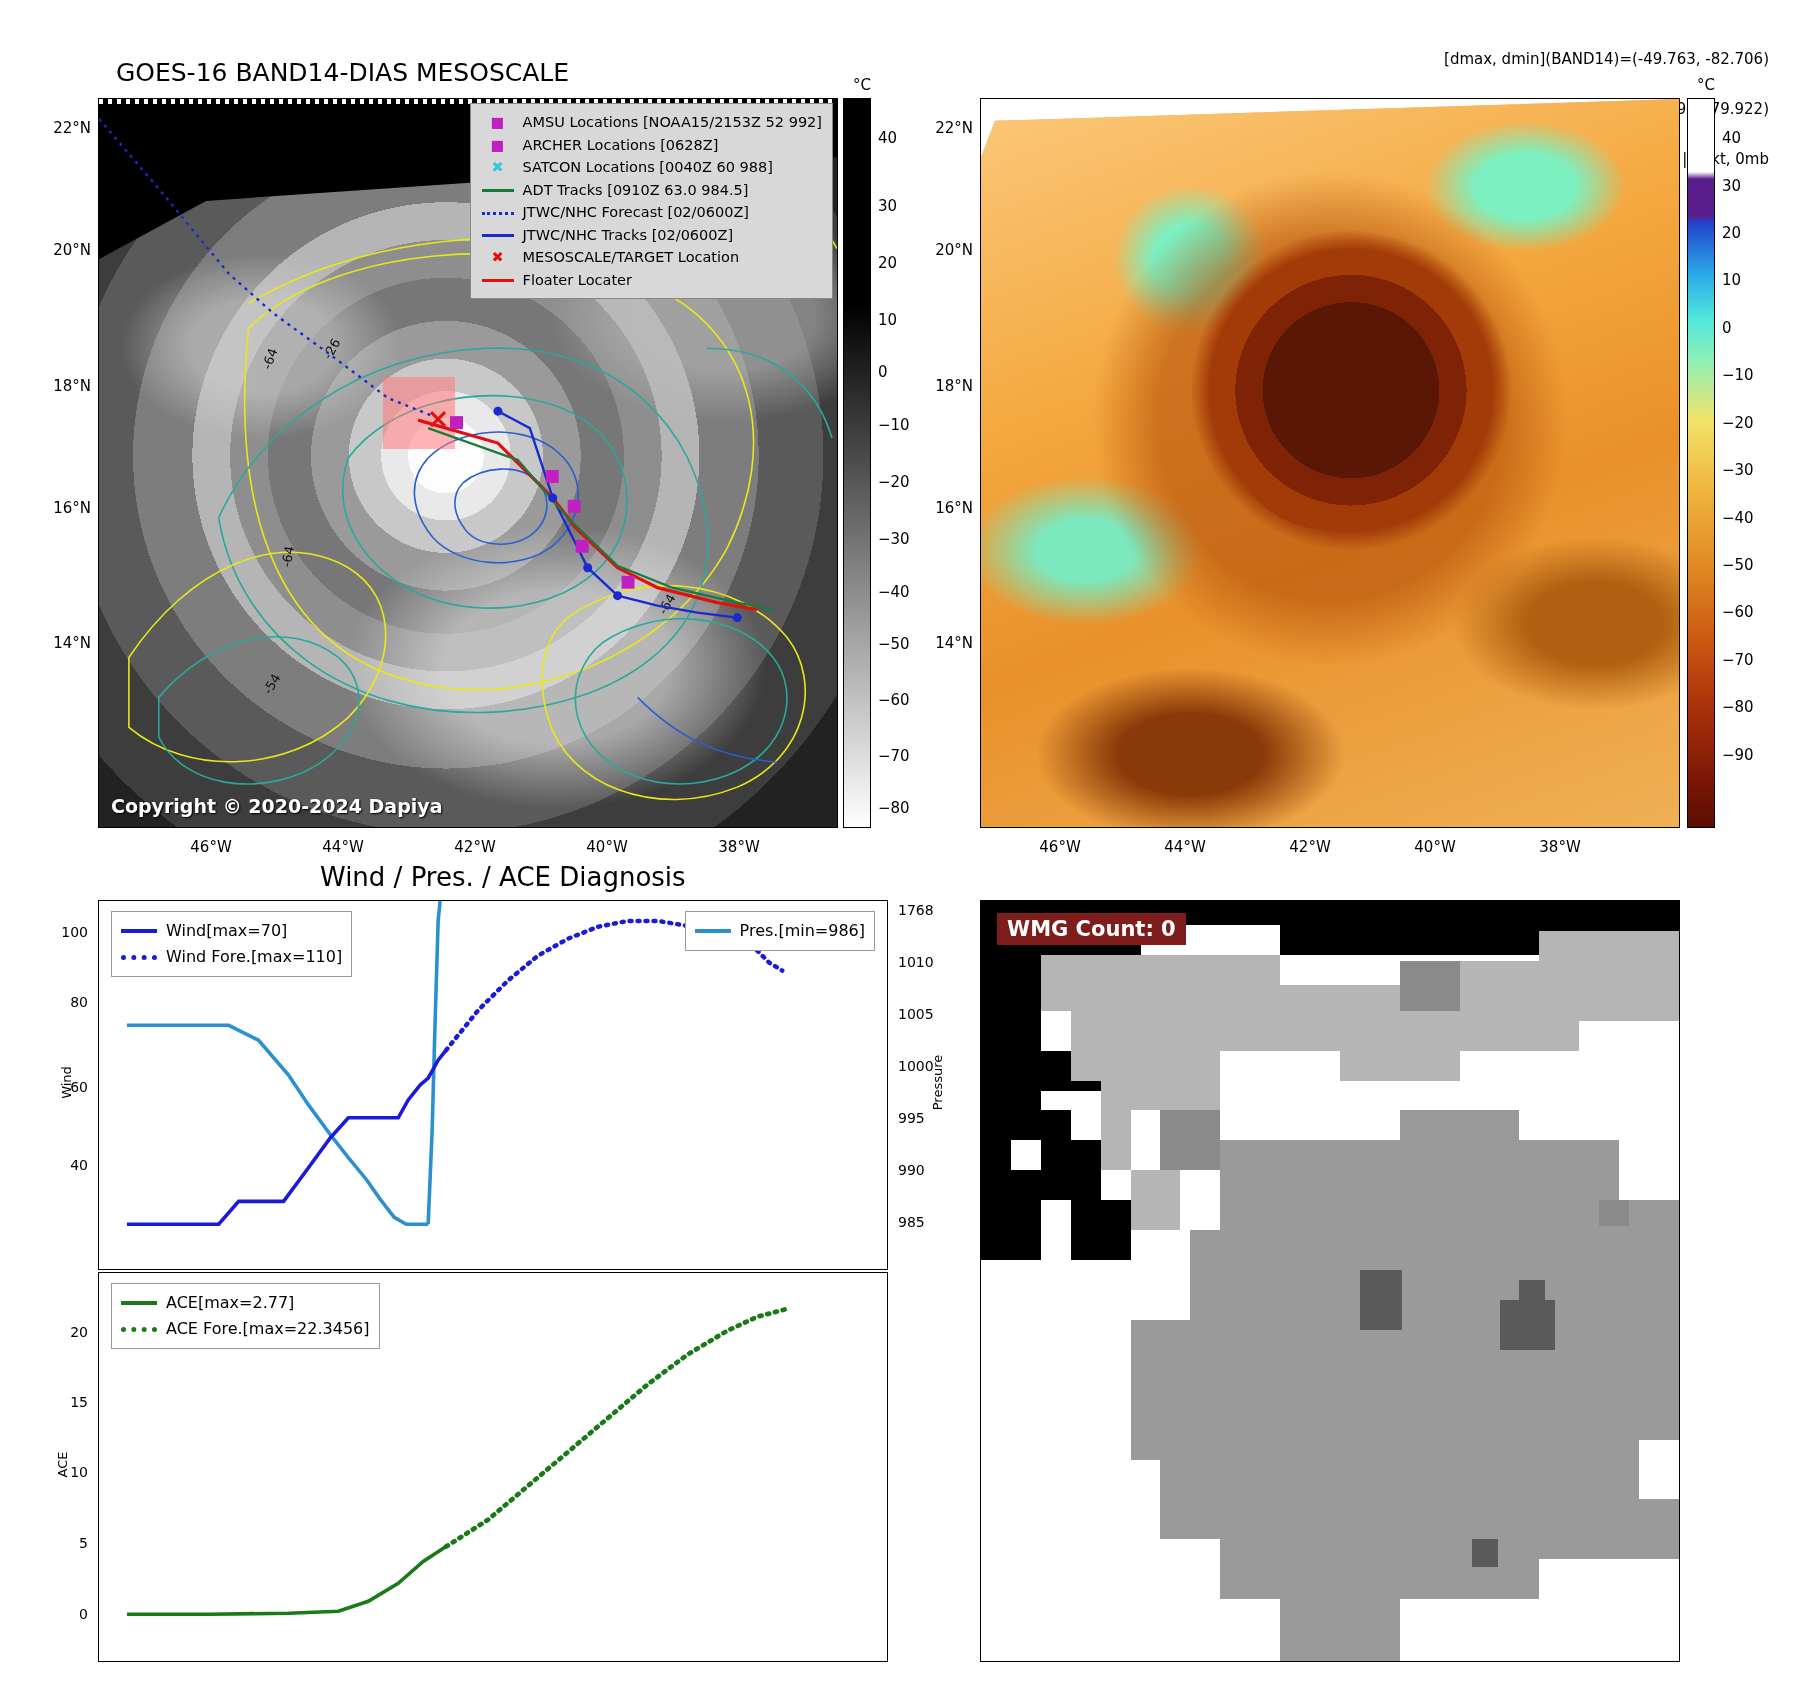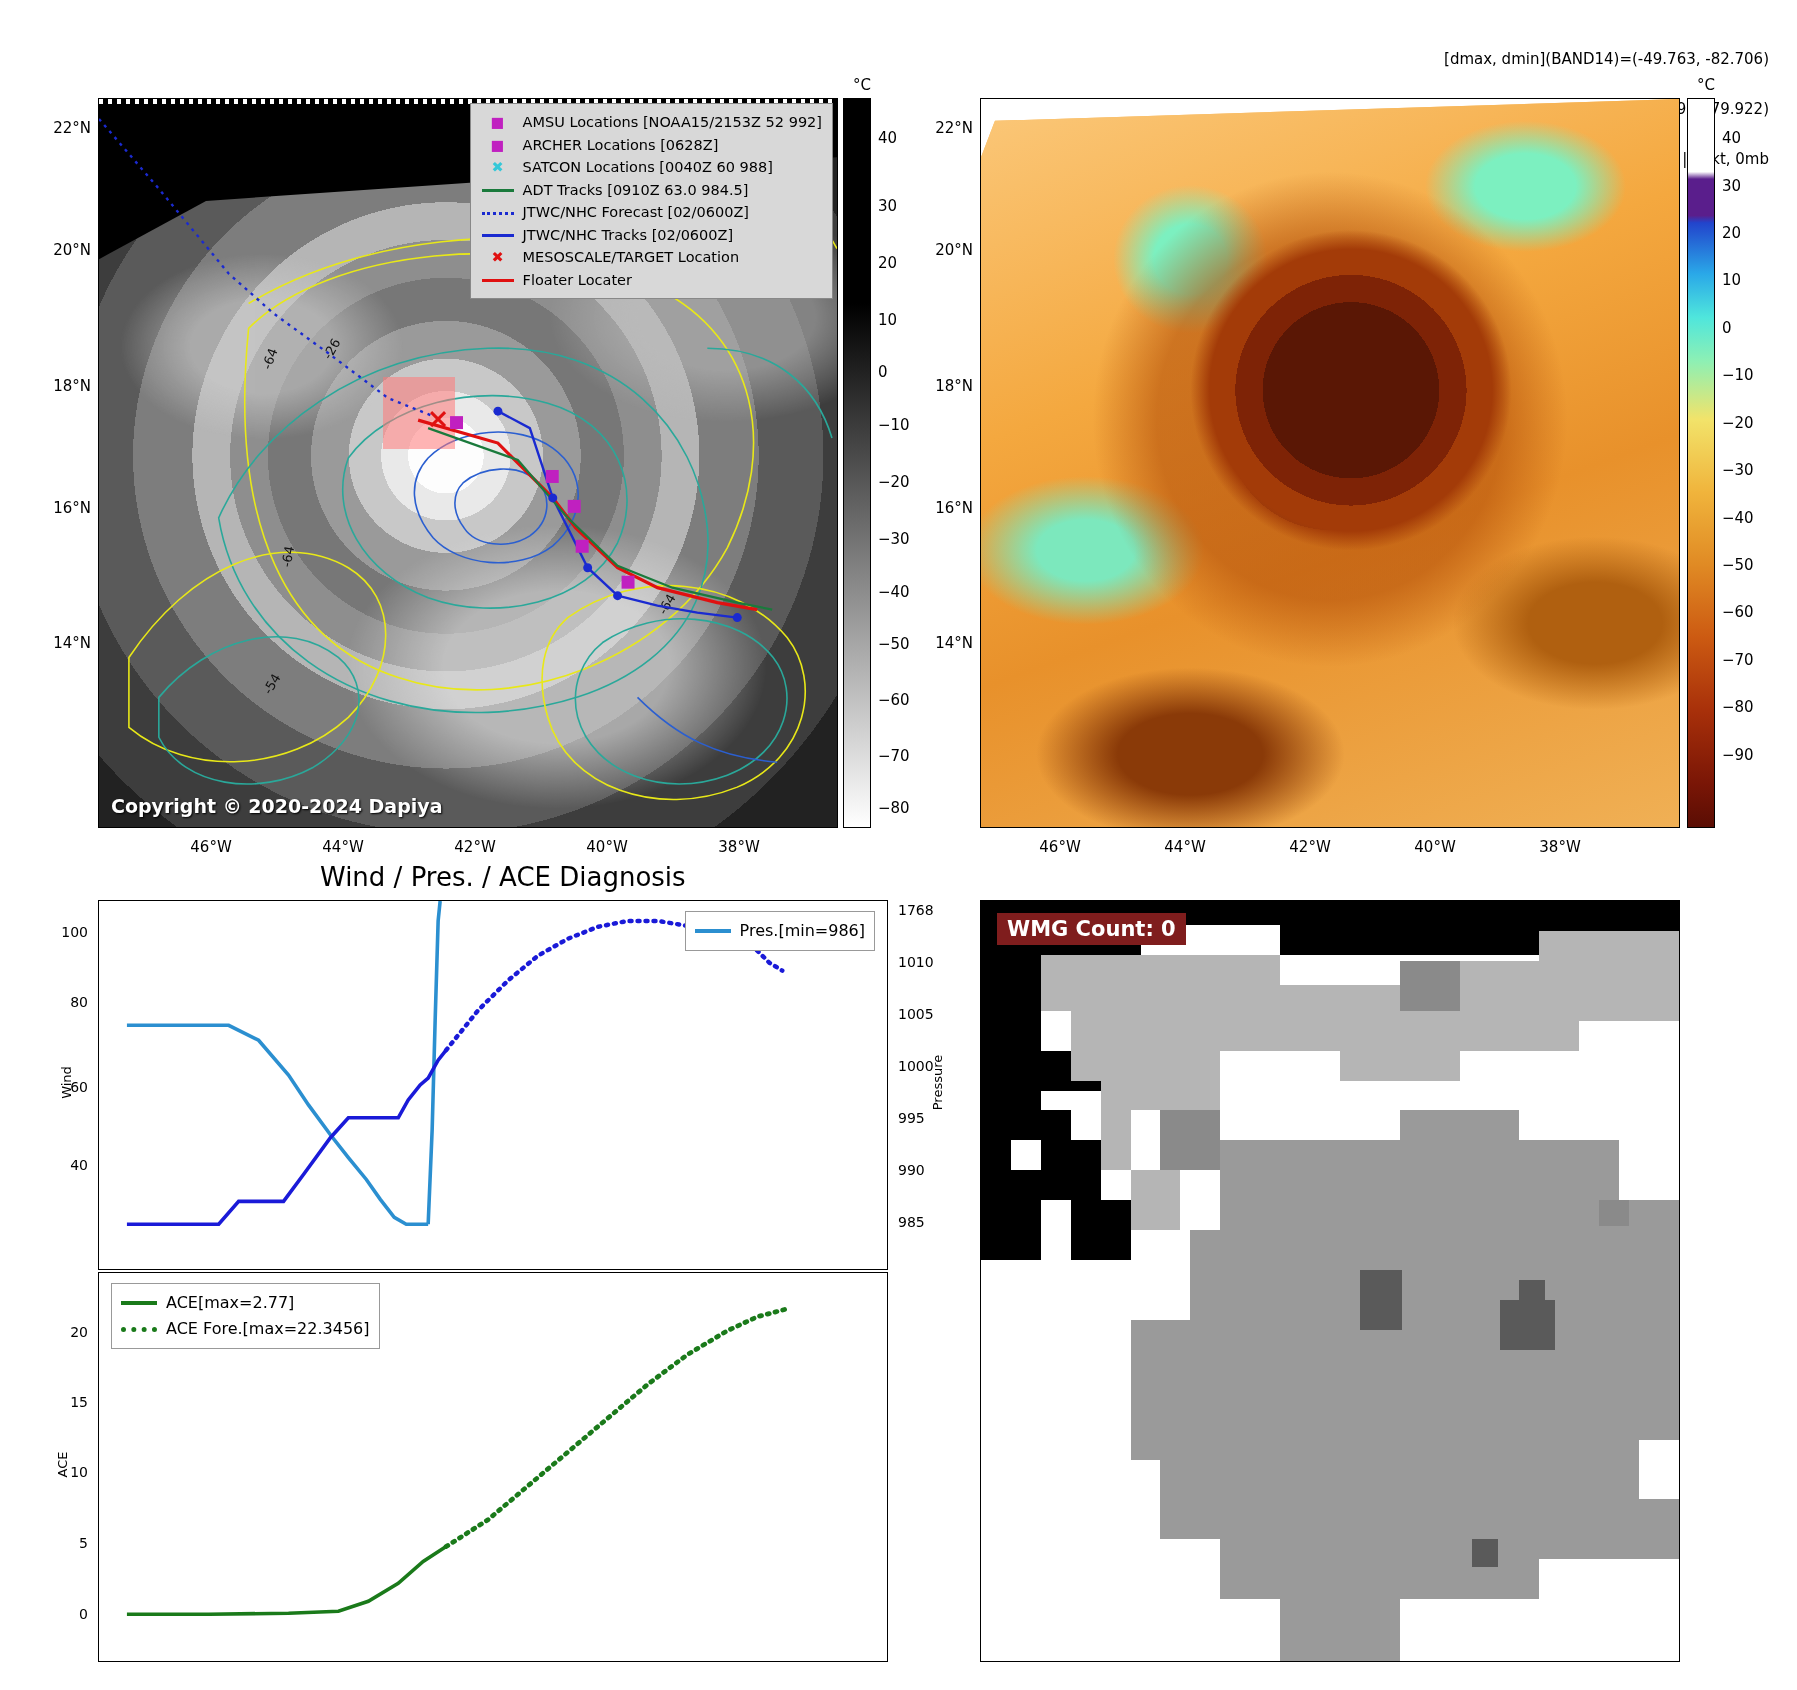--- a/index.html
+++ b/index.html
@@ -88,21 +88,21 @@
   
   #panel-wmg{left:980px;top:900px;width:700px;height:762px;}
   .wmg-box{position:absolute;inset:0;border:1.5px solid #000;box-sizing:border-box;background:#fff;overflow:hidden;}
   .wmg-label{position:absolute;left:16px;top:12px;background:#7f1d1d;color:#fff;font-weight:bold;font-size:21px;padding:4px 10px;}
   .sub-title{position:absolute;font-size:26px;}
 </style>
 </head>
 <body>
 
 <div class="title-main">
-  <br>
+  <span>GOES-16 BAND14-DIAS MESOSCALE</span><br>
   <span>Time: 2024/10/02 09:39:24Z</span>
 </div>
 <div class="hdr-right">
   <span>[dmax, dmin](BAND14)=(-49.763, -82.706)</span><br>
   <span>[dmax, dmin](AWV)=(-55.291, -79.922)</span><br>
   <span>12L.KIRK | 70kt, 0mb</span>
 </div>
 
 <div class="panel" id="panel-ir">
   <div class="axbox">
@@ -290,20 +290,30 @@
   <div class="plotbox">
     <svg viewBox="0 0 790 370" preserveAspectRatio="none" style="position:absolute;inset:0;width:100%;height:100%">
 
       <polyline fill="none" stroke="#2b8fd0" stroke-width="3.6" points="28,125 70,125 130,125 160,140 190,175 210,205 232,235 250,258 268,280 282,300 296,318 308,325 322,325 330,325"></polyline>
       <polyline fill="none" stroke="#2b8fd0" stroke-width="3.6" points="330,325 334,230 337,120 340,20 342,0"></polyline>
 
       <polyline fill="none" stroke="#1a1ad8" stroke-width="3.6" points="28,325 120,325 140,302 185,302 205,275 232,238 250,218 262,218 300,218 310,200 322,185 330,178 340,160 348,150"></polyline>
 
       <polyline fill="none" stroke="#1a1ad8" stroke-width="4.5" stroke-dasharray="2 6" stroke-linecap="round" points="348,150 380,110 410,80 440,55 470,38 500,26 530,20 560,20 590,25 605,40 625,42 648,44 660,50 672,62 685,70"></polyline>
     </svg>
+    <div class="chart-legend" style="left:12px;top:10px;">
+      <div>
+          <span class="swatch" style="background:#1a1ad8"></span>
+          <span>Wind[max=70]</span>
+        </div>
+      <div>
+          <span class="swatch dotted" style="color:#1a1ad8"></span>
+          <span>Wind Fore.[max=110]</span>
+        </div>
+    </div>
     <div class="chart-legend" style="right:12px;top:10px;">
       <div>
           <span class="swatch" style="background:#2b8fd0"></span>
           <span>Pres.[min=986]</span>
         </div>
     </div>
   </div>
   <div class="axis-label-y" style="left:-48px;top:175px;">Wind</div>
   <div class="axis-label-y" style="left:812px;top:175px;">Pressure</div>
   <div class="tick-y" style="left:-48px;top:32px;width:38px;">100</div>

